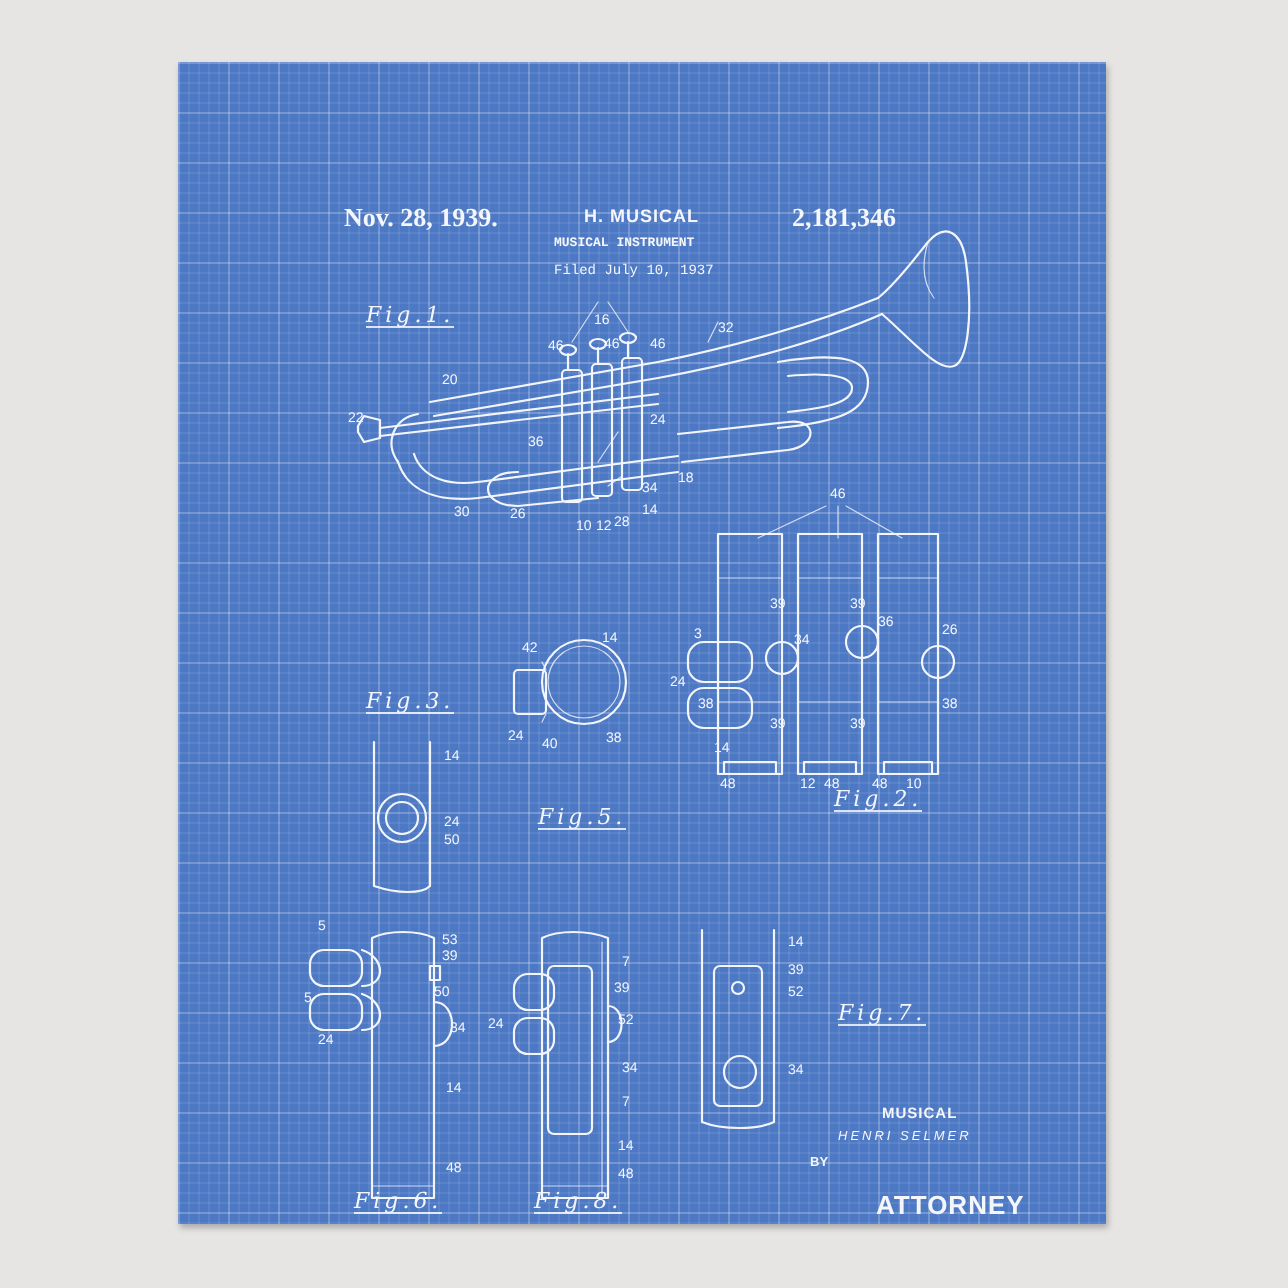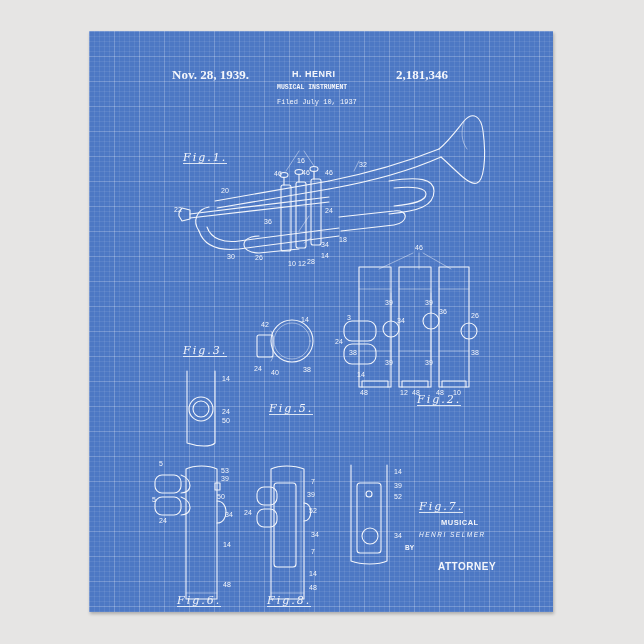--- a/index.html
+++ b/index.html
@@ -13,44 +13,44 @@
       position: absolute; left: 89px; top: 31px; width: 464px; height: 581px;
       background-color: #4d78c4;
       background-image:
         linear-gradient(to right, rgba(255,255,255,0.16) 1px, transparent 1px),
         linear-gradient(to bottom, rgba(255,255,255,0.16) 1px, transparent 1px),
         linear-gradient(to right, rgba(255,255,255,0.07) 1px, transparent 1px),
         linear-gradient(to bottom, rgba(255,255,255,0.07) 1px, transparent 1px);
       background-size: 25px 25px, 25px 25px, 5px 5px, 5px 5px;
       box-shadow: 1px 2px 3px rgba(0,0,0,0.25);
     }
-    .t { position: absolute; color: #f4f6fb; white-space: nowrap; }
+    .t { position: absolute; color: #f4f6fb; white-space: nowrap; margin-top: 34px; }
     .hdr-date { left: 83px; top: 36px; font-size: 13px; font-family: "Liberation Serif", serif; font-weight: bold; }
     .hdr-num { left: 307px; top: 36px; font-size: 13px; font-family: "Liberation Serif", serif; font-weight: bold; }
     .hdr-inv { left: 203px; top: 38px; font-size: 9px; font-family: "Liberation Sans", sans-serif; font-weight: bold; letter-spacing: 0.5px; }
     .hdr-title { left: 188px; top: 53px; font-size: 6.5px; font-family: "Liberation Mono", monospace; font-weight: bold; }
     .hdr-filed { left: 188px; top: 67px; font-size: 7px; font-family: "Liberation Mono", monospace; }
     .inventor-label { left: 352px; top: 487px; font-size: 7.5px; font-family: "Liberation Sans", sans-serif; font-weight: bold; letter-spacing: 0.5px; }
     .inventor-name { left: 330px; top: 500px; font-size: 6.5px; font-family: "Liberation Sans", sans-serif; font-style: italic; letter-spacing: 1.5px; }
     .by-label { left: 316px; top: 513px; font-size: 6.5px; font-family: "Liberation Sans", sans-serif; font-weight: bold; }
     .signature { left: 330px; top: 505px; font-size: 15px; font-family: "DejaVu Serif", serif; font-style: italic; }
-    .attorney-label { left: 349px; top: 530px; font-size: 10px; font-family: "Liberation Sans", sans-serif; font-weight: bold; letter-spacing: 0.5px; }
+    .attorney-label { left: 349px; top: 530px; font-size: 13px; font-family: "Liberation Sans", sans-serif; font-weight: bold; letter-spacing: 0.5px; }
     .fig { position: absolute; color: #f4f6fb; font-family: "DejaVu Serif", serif; font-style: italic; font-size: 11px; letter-spacing: 2px; border-bottom: 1px solid rgba(255,255,255,0.8); line-height: 11px; }
     .lbl { position: absolute; color: #f4f6fb; font-family: "Liberation Sans", sans-serif; font-size: 7px; }
     svg.draw { position: absolute; left: 0; top: 0; }
     svg.draw * { fill: none; stroke: #f2f5fb; stroke-width: 1.1; stroke-linecap: round; stroke-linejoin: round; }
     svg.draw .thin { stroke-width: 0.6; opacity: 0.8; }
   </style>
 </head>
 <body>
 
 <div class="poster">
 
   <div class="t hdr-date">Nov. 28, 1939.</div>
-  <div class="t hdr-inv">H. HENRI</div>
+  <div class="t hdr-inv">H. MUSICAL</div>
   <div class="t hdr-title">MUSICAL INSTRUMENT</div>
   <div class="t hdr-filed">Filed July 10, 1937</div>
   <div class="t hdr-num">2,181,346</div>
 
   <svg class="draw" width="464" height="581" viewBox="0 0 464 581">
 
     <g>
 
       <path d="M90 182 l3 -5 l8 2 l0 9 l-8 2 l-3 -5 z"></path>
       <path d="M101 183 L240 166"></path>

